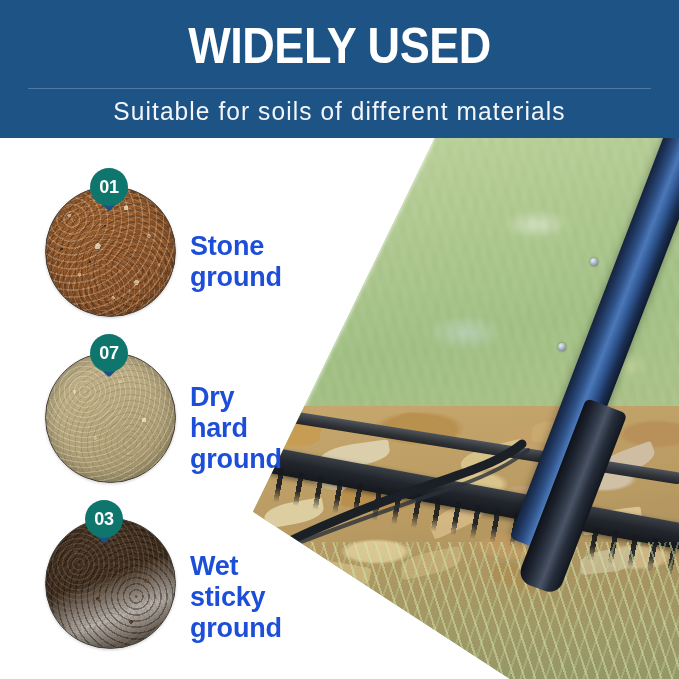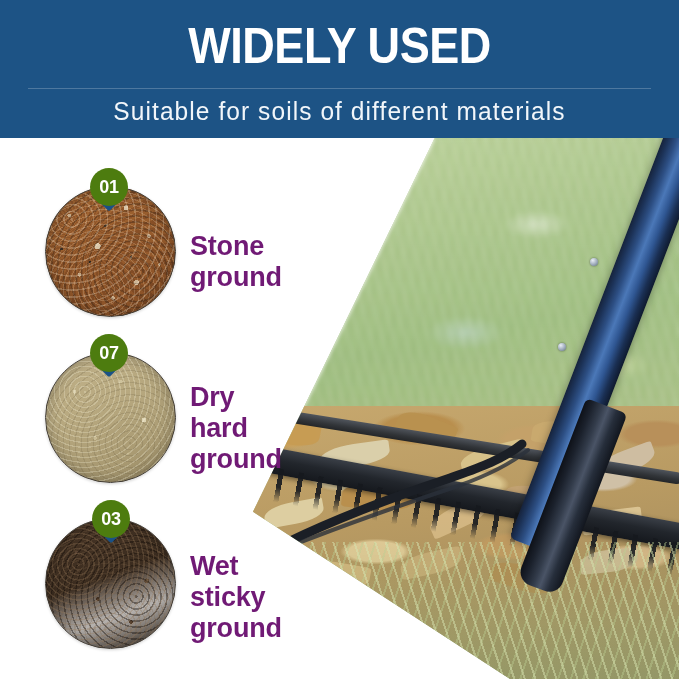--- a/index.html
+++ b/index.html
@@ -270,32 +270,32 @@
     position:absolute; left:11px; top:24px;
     width:16px; height:16px;
     background:#1a5186;
     transform:rotate(45deg);
     border-radius:2px;
   }
   .badge-circle {
     position:absolute; left:0; top:0;
     width:38px; height:38px;
     border-radius:50%;
-    background:#4d7c0f;
+    background:#0f766e;
     color:#ffffff;
     font-size:18px;
     font-weight:bold;
     line-height:38px;
     text-align:center;
     letter-spacing:-0.3px;
   }
 
   .item-label {
     position:absolute;
-    color:#701a75;
+    color:#1d4ed8;
     font-size:27px;
     font-weight:bold;
     line-height:31px;
     letter-spacing:-0.2px;
     white-space:pre-line;
     z-index:3;
   }
 </style>
 </head>
 <body>
@@ -369,19 +369,19 @@
     <div class="badge-circle">07</div>
   </div>
   <div class="item-label" style="left:190px; top:382px;">Dry hard
 ground</div>
 </div>
 
 <div class="item">
   <div class="soil-circle soil-3" style="left:45px; top:518px;">
     <div class="soil-3-noise"></div>
   </div>
-  <div class="badge" style="left:92px; top:500px;">
+  <div class="badge" style="left:85px; top:500px;">
     <div class="badge-pin"></div>
     <div class="badge-circle">03</div>
   </div>
   <div class="item-label" style="left:190px; top:551px;">Wet sticky
 ground</div>
 </div>
 
 </body></html>

